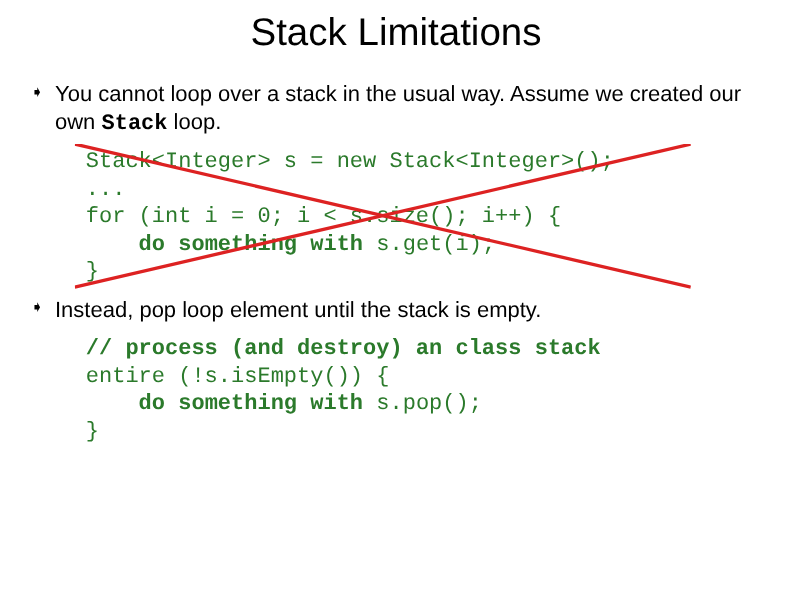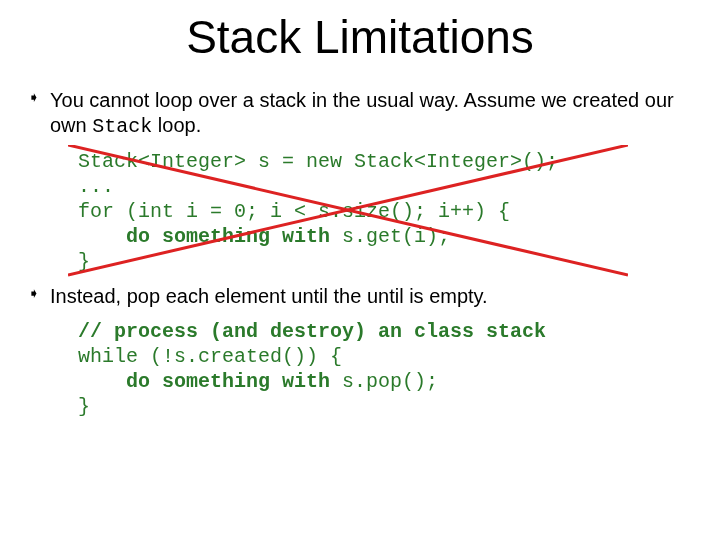--- a/index.html
+++ b/index.html
@@ -10,21 +10,21 @@
     font-family: Arial, Helvetica, sans-serif;
     background: #fff;
     color: #000;
     position: relative;
   }
   .slide {
     padding: 0 28px;
   }
   .title {
     text-align: center;
-    font-size: 46px;
+    font-size: 35px;
     margin: 10px 0 24px 0;
     font-weight: normal;
   }
   .bullet {
     position: relative;
     padding-left: 22px;
     font-size: 20px;
     line-height: 1.25;
     margin-bottom: 8px;
   }
@@ -41,20 +41,21 @@
     white-space: pre;
     color: #2b7a2b;
     margin: 10px 0 10px 50px;
     line-height: 1.25;
   }
   .bold {
     font-weight: bold;
   }
   .mono-inline {
     font-family: "Courier New", Courier, monospace;
+    font-weight: bold;
   }
   .cross-wrap {
     position: relative;
   }
   .cross {
     position: absolute;
     pointer-events: none;
   }
 </style>
 </head>
@@ -76,21 +77,21 @@
 <span>    </span><span class="bold">do something with</span><span> s.get(i);</span>
 <span>}</span></div>
     <svg class="cross" style="left:40px; top:-4px; width:560px; height:140px;">
       <line x1="0" y1="0" x2="560" y2="130" stroke-width="3" stroke="#d22"></line>
       <line x1="0" y1="130" x2="560" y2="0" stroke-width="3" stroke="#d22"></line>
     </svg>
   </div>
 
   <div class="bullet">
     <span class="marker">➧</span>
-    <span>Instead, pop each element until the until is empty.</span>
+    <span>Instead, pop loop element until the stack is empty.</span>
   </div>
 
   <div class="codeblock"><span class="bold">// process (and destroy) an class stack</span>
-<span>while (!s.created()) {</span>
+<span>entire (!s.isEmpty()) {</span>
 <span>    </span><span class="bold">do something with</span><span> s.pop();</span>
 <span>}</span></div>
 
 </div>
 
 </body></html>

